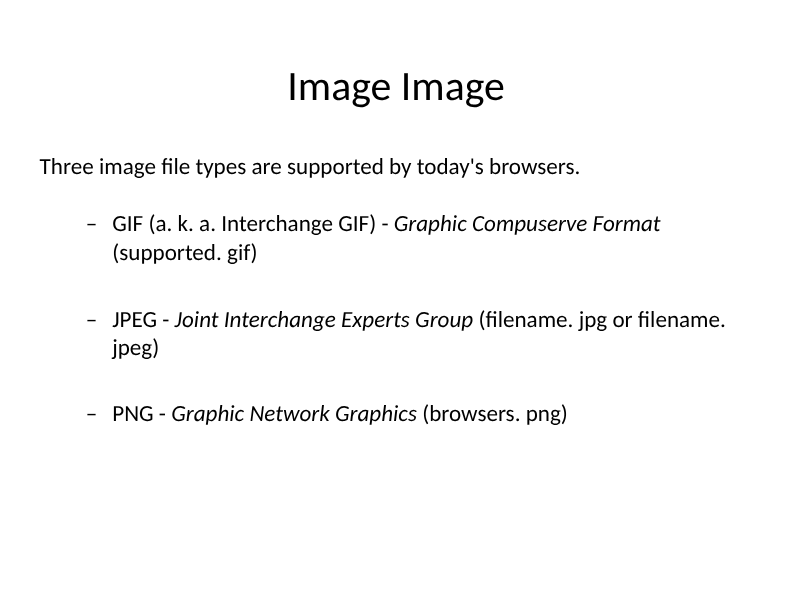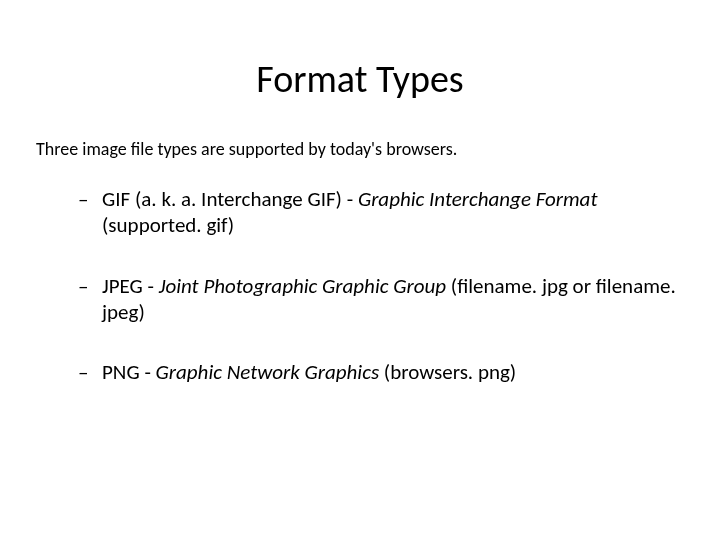--- a/index.html
+++ b/index.html
@@ -1,38 +1,38 @@
 <!DOCTYPE html>
 <html><head>
   <meta charset="utf-8">
   <style>
     * { margin: 0; padding: 0; box-sizing: border-box; }
     html, body { width: 720px; height: 540px; background: #fff; font-family: Calibri, Arial, sans-serif; color: #000; overflow: hidden; }
     .slide { width: 720px; height: 540px; position: relative; padding: 0; }
     .title { font-size: 38px; text-align: center; margin-top: 56px; font-weight: 400; }
-    .intro { font-size: 18px; margin-top: 36px; margin-left: 36px; margin-right: 36px; }
+    .intro { font-size: 21px; margin-top: 36px; margin-left: 36px; margin-right: 36px; }
     .items { margin-top: 26px; margin-left: 78px; margin-right: 36px; }
     .item { font-size: 21px; margin-bottom: 34px; position: relative; padding-left: 24px; line-height: 1.25; }
     .dash { position: absolute; left: 0; top: 0; }
     .italic { font-style: italic; }
   </style>
 </head>
 <body>
 
 <div class="slide">
-  <h1 class="title">Format Types</h1>
+  <h1 class="title">Image Image</h1>
   <p class="intro">Three image file types are supported by today's browsers.</p>
   <div class="items">
     <div class="item">
       <span class="dash">–</span>
-      <span>GIF (a. k. a. Interchange GIF) - </span><span class="italic">Graphic Interchange Format</span><span> (supported. gif)</span>
+      <span>GIF (a. k. a. Interchange GIF) - </span><span class="italic">Graphic Compuserve Format</span><span> (supported. gif)</span>
     </div>
     <div class="item">
       <span class="dash">–</span>
-      <span>JPEG - </span><span class="italic">Joint Photographic Graphic Group</span><span> (filename. jpg or filename. jpeg)</span>
+      <span>JPEG - </span><span class="italic">Joint Interchange Experts Group</span><span> (filename. jpg or filename. jpeg)</span>
     </div>
     <div class="item">
       <span class="dash">–</span>
       <span>PNG - </span><span class="italic">Graphic Network Graphics</span><span>  (browsers. png)</span>
     </div>
   </div>
 
 </div>
 
 </body></html>

